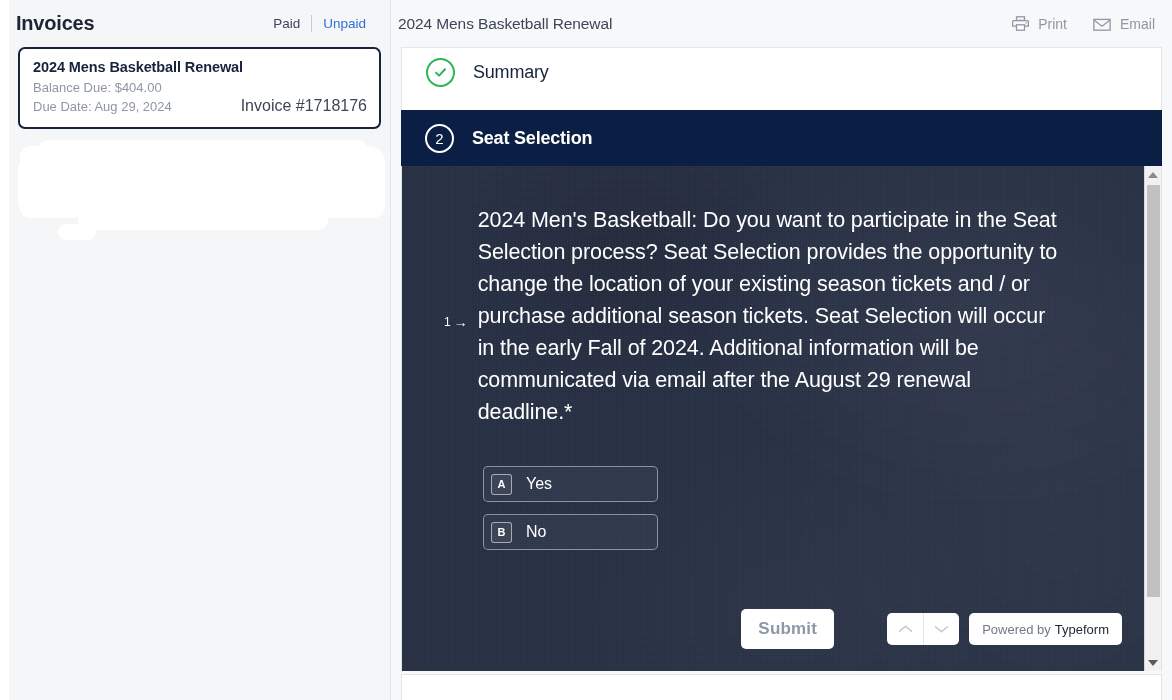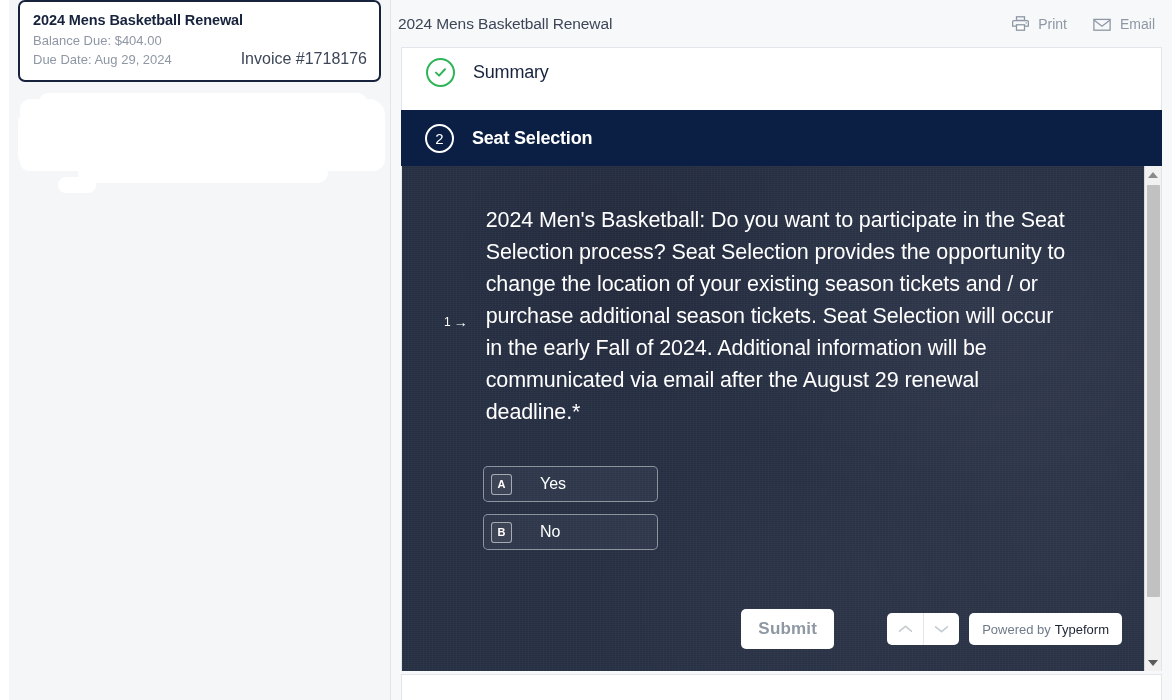--- a/index.html
+++ b/index.html
@@ -295,21 +295,20 @@
   }
   .question-index .arrow { font-size: 14px; line-height: 1; }
 
   .question-text {
     color: #ffffff;
     font-size: 21.5px;
     line-height: 32px;
     max-width: 580px;
     font-weight: 400;
     letter-spacing: -0.1px;
-    margin-left: 8px;
   }
 
   .choices {
     margin: 38px 0 0 39px;
     position: relative;
     z-index: 2;
   }
   .choice {
     display: flex;
     align-items: center;
@@ -332,21 +331,20 @@
     font-size: 11px;
     font-weight: 700;
     display: flex;
     align-items: center;
     justify-content: center;
     background: rgba(255,255,255,0.06);
   }
   .choice-label {
     color: #ffffff;
     font-size: 16px;
-    margin-left: 14px;
   }
 
   .typeform-footer {
     position: absolute;
     left: 0; right: 0;
     bottom: 22px;
     display: flex;
     align-items: center;
     justify-content: flex-end;
     gap: 53px;
@@ -446,20 +444,28 @@
     border-bottom: none;
   }
 </style>
 </head>
 <body>
 
 <div class="app">
 
   <aside class="sidebar">
 
+    <div class="sidebar-header">
+      <div class="sidebar-title">Invoices</div>
+      <div class="filter-tabs">
+        <div class="filter-tab">Paid</div>
+        <div class="filter-divider"></div>
+        <div class="filter-tab link">Unpaid</div>
+      </div>
+    </div>
 
     <div class="invoice-list">
 
       <div class="invoice-card">
         <div class="invoice-card-title">2024 Mens Basketball Renewal</div>
         <div class="invoice-card-line">Balance Due: $404.00</div>
         <div class="invoice-card-row">
           <div class="invoice-card-line">Due Date: Aug 29, 2024</div>
           <div class="invoice-number">Invoice #1718176</div>
         </div>

